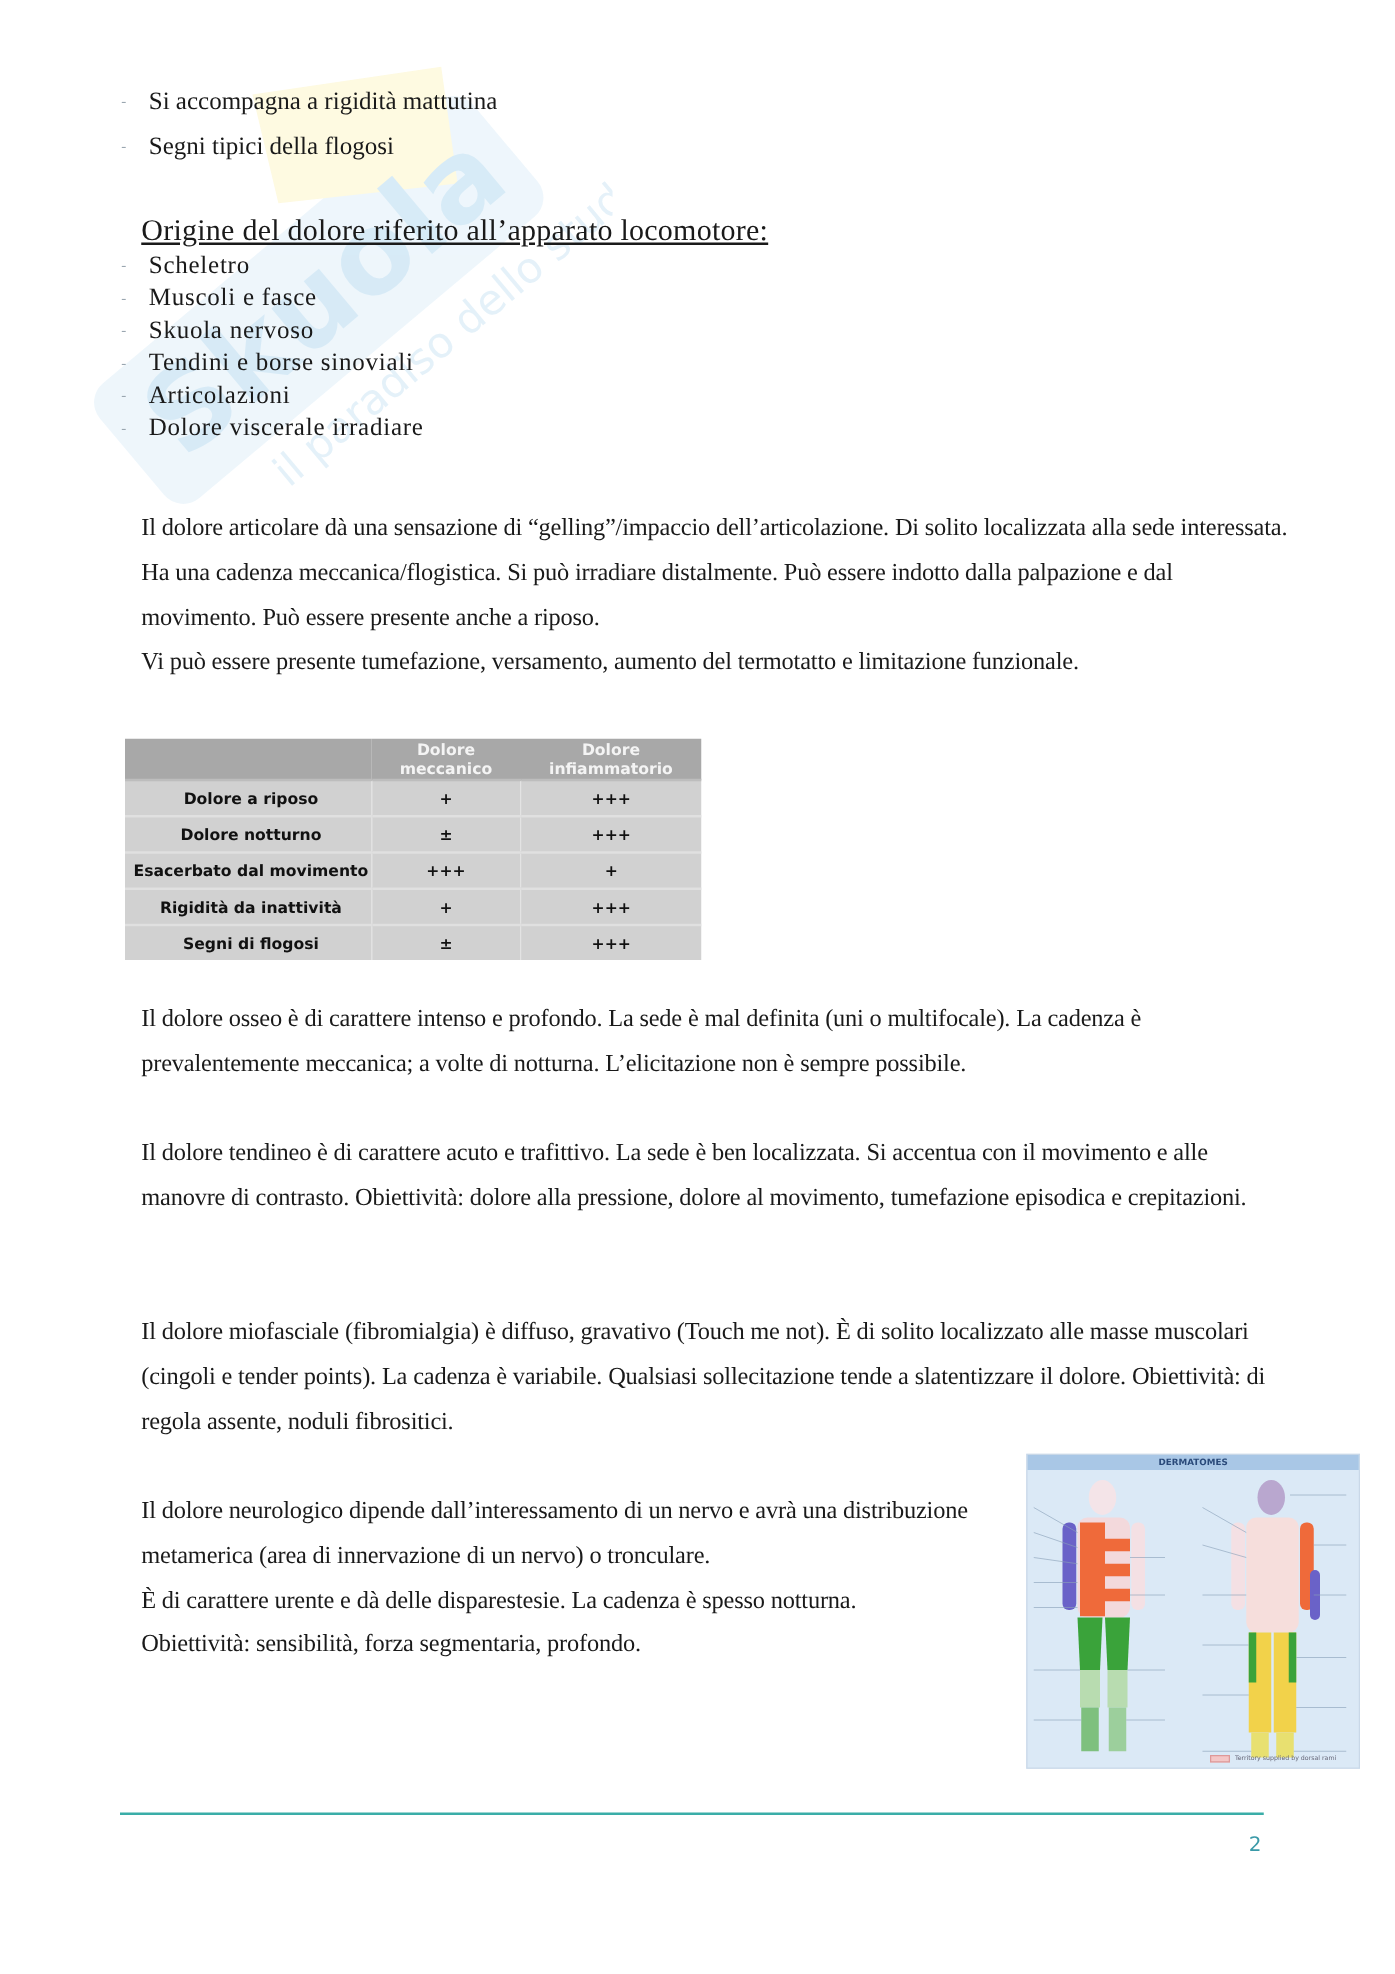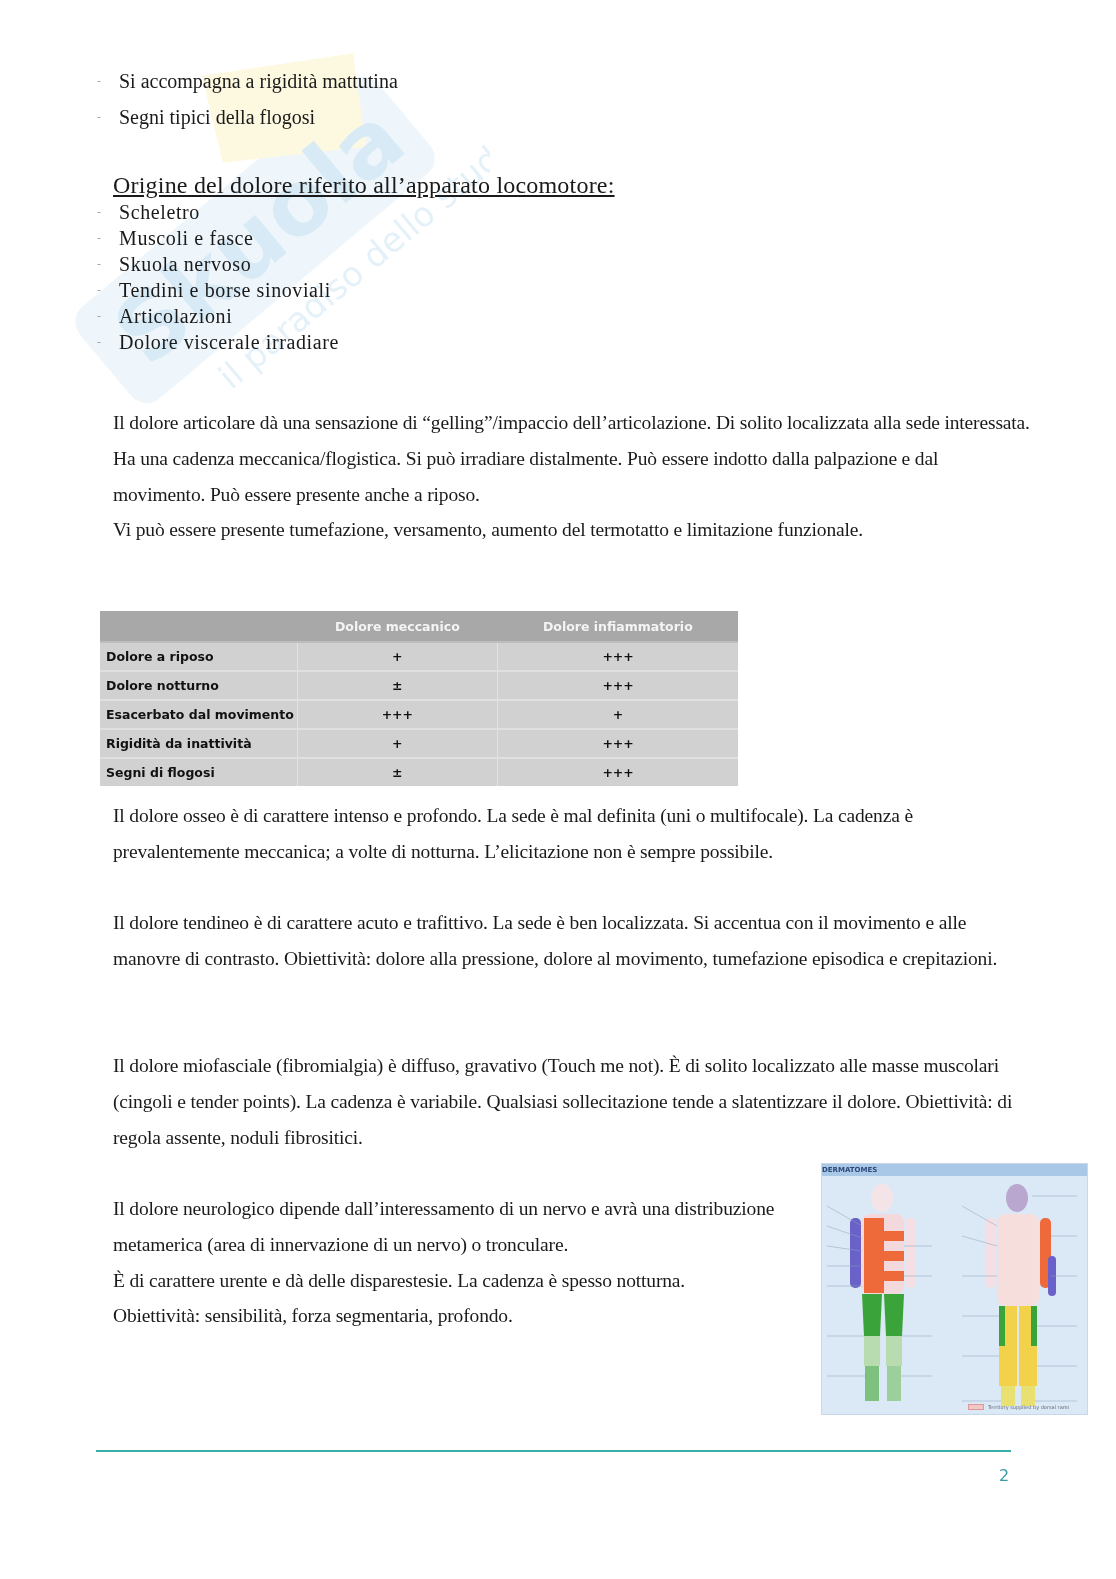--- a/index.html
+++ b/index.html
@@ -22,32 +22,32 @@
   .list-b li { height: 26px; line-height: 26px; }
 
   .para { position: absolute; left: 97px; margin: 16px; font-family: "Liberation Serif", serif;
           font-size: 19.5px; line-height: 35.8px; letter-spacing: -0.15px; }
   .p1 { top: 389px; width: 920px; }
   .p2 { top: 782px; width: 920px; }
   .p3 { top: 889px; width: 920px; }
   .p4 { top: 1032px; width: 920px; }
   .p5 { top: 1175px; width: 720px; }
 
-  .ptable { position: absolute; left: 100px; top: 591px; width: 638px; border-collapse: collapse;
-            font-family: "DejaVu Sans", "Liberation Sans", sans-serif; font-size: 12.5px; margin-top: 20px; }
+  .ptable { position: absolute; left: 100px; top: 591px; width: 461px; border-collapse: collapse;
+            font-family: "DejaVu Sans", "Liberation Sans", sans-serif; font-size: 12.5px; }
   .ptable th { background: #a8a8a8; color: #f4f4f4; font-weight: bold; height: 28px; text-align: center;
                border-bottom: 2px solid #bdbdbd; }
   .ptable th.corner { width: 195px; }
   .ptable td { background: #d1d1d1; height: 25px; border-top: 2px solid #e0e0e0; border-left: 1px solid #e3e3e3;
                text-align: center; color: #111; font-weight: bold; }
-  .ptable td.rowlabel { text-align: left; padding-left: 6px; border-left: none; font-size: 12.5px; }
+  .ptable td.rowlabel { text-align: center; padding-left: 6px; border-left: none; font-size: 12.5px; }
 
   .figure { position: absolute; left: 821px; top: 1163px; width: 265px; height: 250px;
             background: #dbe9f6; border: 1px solid #c9d8e8; }
-  .figure .fig-title { height: 12px; background: #a9c7e6; text-align: left;
+  .figure .fig-title { height: 12px; background: #a9c7e6; text-align: center;
                        font-family: "DejaVu Sans", sans-serif; font-size: 7px; line-height: 12px;
                        color: #2a4a7a; font-weight: bold; }
   .figure svg { position: absolute; left: 0; top: 12px; }
   .figure .legend { position: absolute; right: 18px; bottom: 4px; font-family: "DejaVu Sans", sans-serif;
                     font-size: 5px; color: #667; display: flex; align-items: center; gap: 4px; }
   .figure .legend .swatch { width: 14px; height: 4px; background: #f4c6c6; border: 1px solid #d99; }
 
   .footer-rule { position: absolute; left: 96px; top: 1450px; width: 915px; height: 2px; background: #3aada8; }
   .page-number { position: absolute; left: 999px; top: 1466px; font-family: "DejaVu Sans", sans-serif;
                  font-size: 16px; color: #3a9aa8; }

